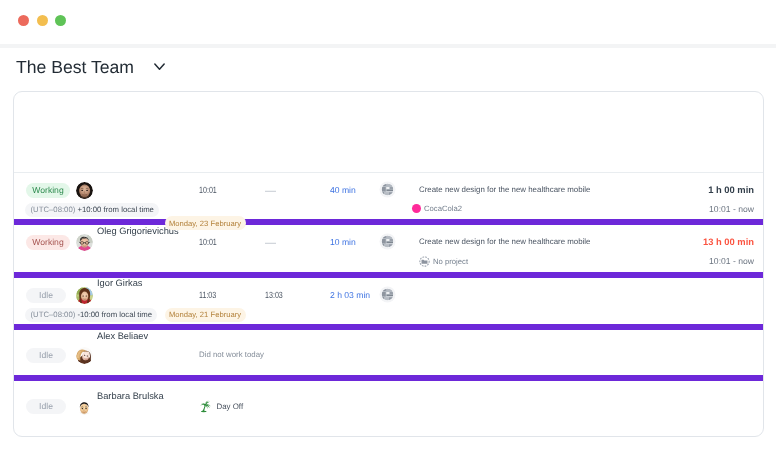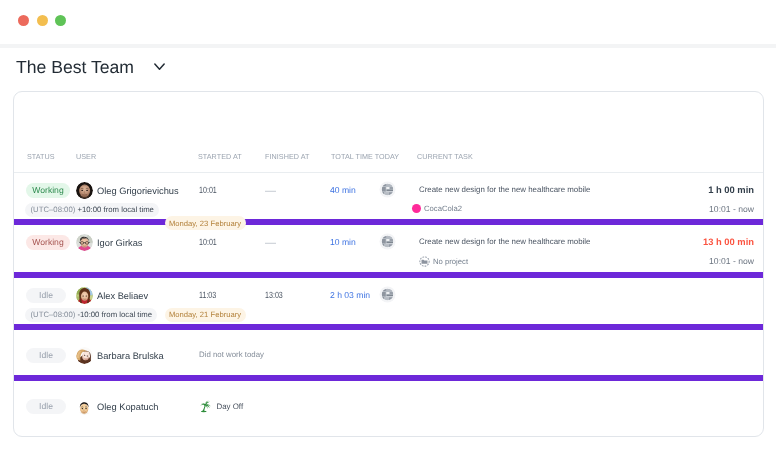--- a/index.html
+++ b/index.html
@@ -40,21 +40,21 @@
   .row:nth-child(2){height:53px;}
   .row:nth-child(4){height:51px;}
 
   .badge { position:absolute; left:12px; border-radius:8px; font-size:8.6px; height:15px;
            display:flex; align-items:center; justify-content:center; padding:0 6.3px; min-width:40px; }
   .badge.working-green { background:#e3f7e9; color:#2e8b4f; }
   .badge.working-red { background:#fce8e6; color:#a55350; }
   .badge.idle { background:#f4f5f7; color:#99a1ad; }
 
   .avatar { position:absolute; width:17px; height:17px; border-radius:50%; overflow:hidden; }
-  .uname { position:absolute; font-size:9.3px; color:#323e4a; white-space:nowrap; }
+  .uname { position:absolute; font-size:9.3px; color:#323e4a; white-space:nowrap;margin-top:40px; }
 
   .timeval { position:absolute; font-size:9.0px; color:#4a5462; transform:scaleX(0.79); transform-origin:left center; }
   .dash { position:absolute; color:#b6bcc5; font-size:11px; }
   .totaltime { position:absolute; font-size:8.6px; color:#3f74e2; }
   .shot { position:absolute; width:17px; height:17px; line-height:0; }
 
   .task { position:absolute; font-size:7.9px; color:#4a5462; white-space:nowrap; }
   .proj { position:absolute; font-size:7.7px; color:#737e8c; display:flex; align-items:center; gap:3px; }
   .dot { width:9px; height:9px; border-radius:50%; display:block; flex:none;}
 
@@ -90,28 +90,20 @@
   <div class="page">
     <div class="page-title">
       <span class="t">The Best Team</span>
       <svg width="11" height="11" viewBox="0 0 11 11" style="margin-bottom:4.5px">
         <path d="M0.85 3.0 L5.5 8.2 L10.15 3.0" fill="none" stroke="#232c35" stroke-width="1.5" stroke-linecap="round" stroke-linejoin="round"></path>
       </svg>
     </div>
 
     <div class="card">
 
-      <div class="thead">
-          <div class="th" style="left: 13px;">STATUS</div>
-          <div class="th" style="left: 62px;">USER</div>
-          <div class="th" style="left: 184px;">STARTED AT</div>
-          <div class="th" style="left: 251px;">FINISHED AT</div>
-          <div class="th" style="left: 317px;">TOTAL TIME TODAY</div>
-          <div class="th" style="left: 403px;">CURRENT TASK</div>
-        </div>
       <div class="rows">
           <div class="row">
             <div class="badge working-green" style="top:9.5px">Working</div>
             <div class="avatar" style="left:62px;top:8.5px"><svg width="17" height="17" viewBox="0 0 34 34">
                 <defs>
                   <clipPath id="av0">
                     <circle cx="17" cy="17" r="17"></circle>
                   </clipPath>
                   <radialGradient id="g0f" cx="50%" cy="36%" r="68%">
                     <stop offset="0" stop-color="#dcb69a"></stop>

